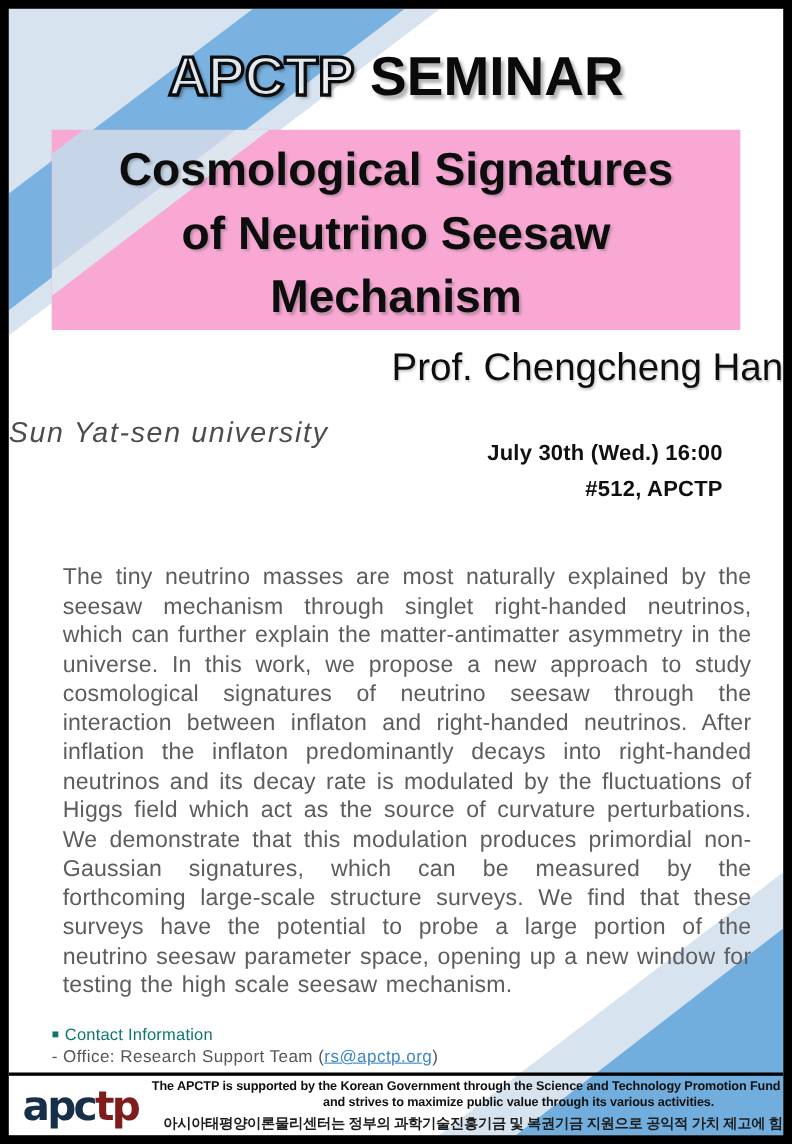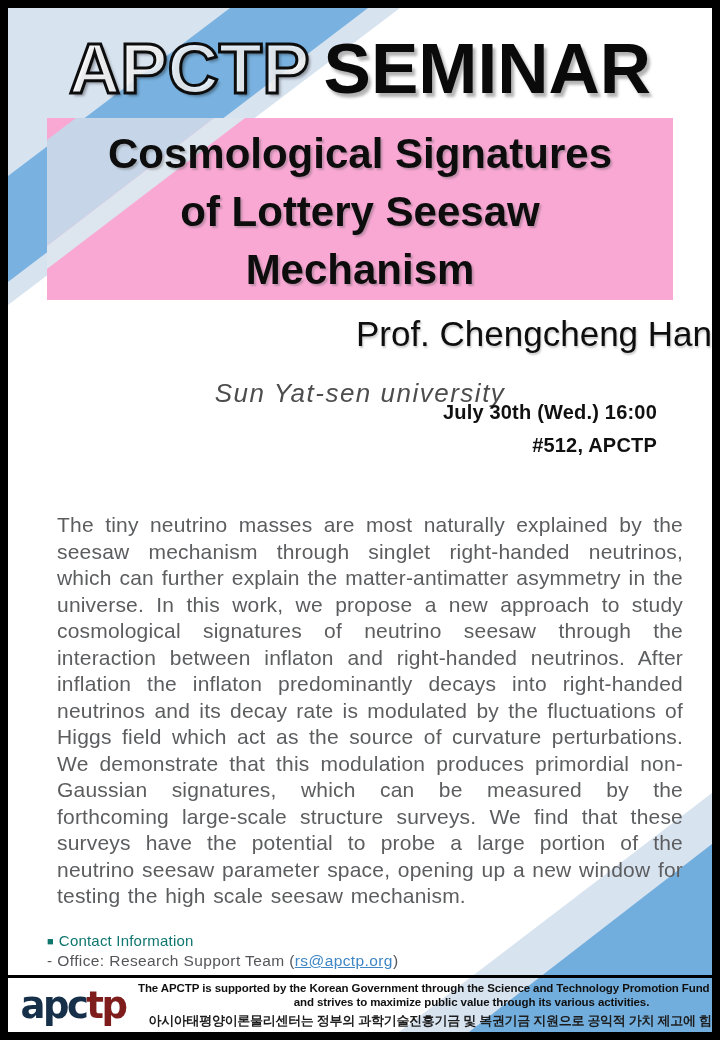--- a/index.html
+++ b/index.html
@@ -16,21 +16,21 @@
   
   .stripe{position:absolute;left:0;top:0;width:704px;height:1024px;pointer-events:none;}
   .pale-tl{background:#d8e3f0;clip-path:polygon(0 0,392px 0,0 297px);z-index:1;}
   .bright-tl{background:#79b2e0;clip-path:polygon(222px 0,360px 0,0 274px,0 168px);z-index:2;}
   .pale-br{background:#d8e3f0;clip-path:polygon(704px 785px,704px 1024px,391px 1024px);z-index:1;}
   .bright-br{background:#72aedd;clip-path:polygon(704px 836px,704px 1024px,461px 1024px);z-index:2;}
   
   .masthead{
     position:absolute;left:0;top:18px;width:704px;z-index:5;
     text-align:center;white-space:nowrap;
-    font-weight:800;font-size:71px;letter-spacing:0px;line-height:86px;
+    font-weight:800;font-size:50px;letter-spacing:0px;line-height:86px;
   }
   .brand{
     color:rgba(255,255,255,0.8);
     -webkit-text-stroke:3px #0d0d0d;
     text-shadow:3px 3px 3px rgba(0,0,0,0.35);
   }
   .seminar-word{
     color:#0a0a0a;margin-left:14px;
     text-shadow:3px 4px 3px rgba(0,0,0,0.3);
   }
@@ -49,21 +49,21 @@
     text-shadow:2px 2px 2px rgba(90,90,90,0.35);
   }
   
   .speaker-name{
     position:absolute;left:0;top:306px;width:704px;z-index:5;margin:0;
     text-align:right;font-size:35px;font-weight:400;color:#0e0e0e;
     text-shadow:1px 2px 2px rgba(100,100,100,0.35);
   }
   .affiliation{
     position:absolute;left:0;top:370px;width:704px;z-index:5;
-    text-align:center;font-style:italic;font-weight:400;
+    font-style:italic;font-weight:400;
     font-size:26px;color:#4d4d4f;letter-spacing:1.5px;
   }
   .event-block{
     position:absolute;right:55px;top:388px;z-index:5;
     text-align:right;font-size:20px;font-weight:800;color:#101010;
     line-height:33px;letter-spacing:0.2px;
   }
   
   .abstract{
     position:absolute;left:39px;top:494px;width:626px;z-index:5;margin:10px;
@@ -111,21 +111,21 @@
 
   <header class="masthead">
     <span class="brand">APCTP</span><span class="seminar-word">SEMINAR</span>
   </header>
 
   <div class="title-box">
     <div class="box-tint tint-bright"></div>
     <div class="box-tint tint-pale"></div>
     <h1 class="talk-title">
       <span>Cosmological Signatures</span><br>
-      <span>of Lottery Seesaw</span><br>
+      <span>of Neutrino Seesaw</span><br>
       <span>Mechanism</span>
     </h1>
   </div>
 
   <h2 class="speaker-name">Prof. Chengcheng Han</h2>
   <div class="affiliation">Sun Yat-sen university</div>
 
   <div class="event-block">
     <div>July 30th (Wed.) 16:00</div>
     <div>#512, APCTP</div>

